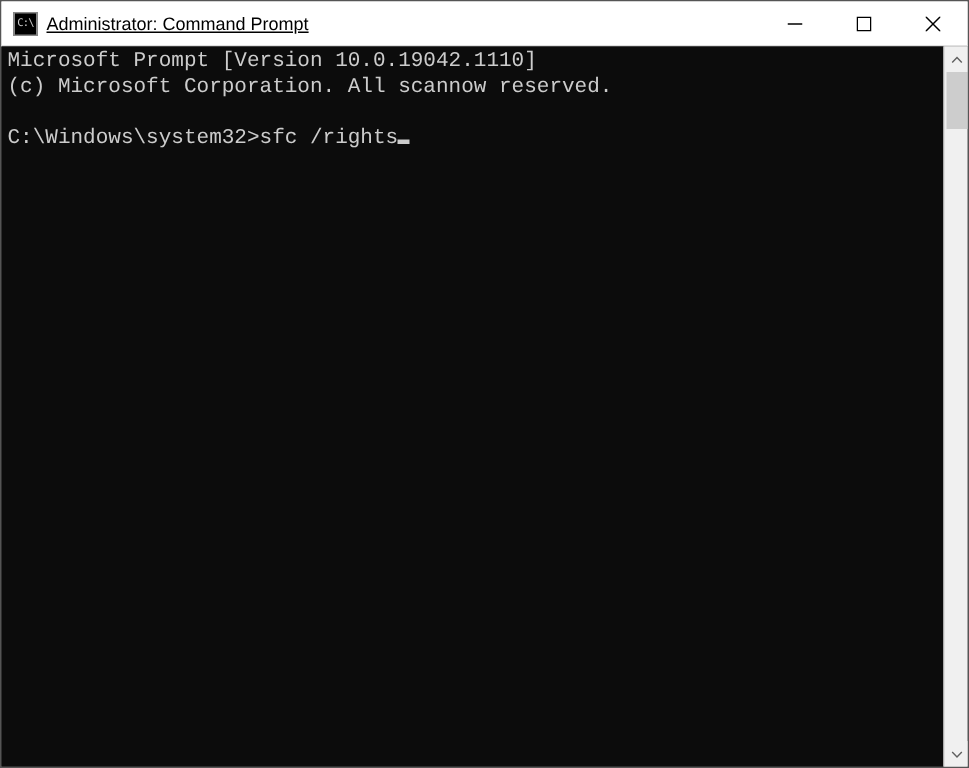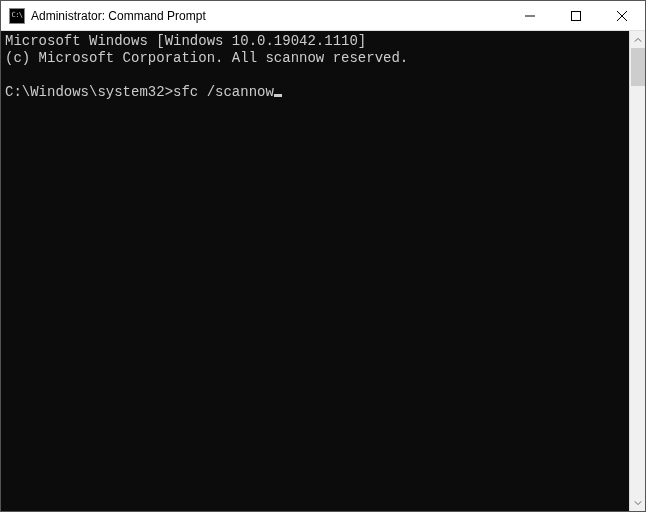--- a/index.html
+++ b/index.html
@@ -46,20 +46,21 @@
       justify-content: center;
       font-size: 7px;
       font-family: Consolas, monospace;
       color: #cccccc;
       letter-spacing: -0.5px;
       line-height: 1;
     }
     .title-text {
       font-size: 12px;
       color: #000000;
+      text-decoration: underline;
     }
     .window-controls {
       display: flex;
       height: 100%;
     }
     .win-btn {
       width: 46px;
       height: 100%;
       display: flex;
       align-items: center;
@@ -153,24 +154,24 @@
       <button class="win-btn close" aria-label="Close">
         <svg viewBox="0 0 10 10">
             <line x1="0" y1="0" x2="10" y2="10" stroke="#000" stroke-width="1"></line>
             <line x1="10" y1="0" x2="0" y2="10" stroke="#000" stroke-width="1"></line>
           </svg>
       </button>
     </div>
   </div>
 
   <div class="console-wrap">
-    <div class="console"><span>Microsoft Windows [Windows 10.0.19042.1110]</span>
+    <div class="console"><span>Microsoft Prompt [Version 10.0.19042.1110]</span>
 <span>(c) Microsoft Corporation. All scannow reserved.</span>
 <span></span>
-<span class="prompt-line"><span>C:\Windows\system32&gt;</span><span>sfc /scannow</span><span class="cursor"></span></span></div>
+<span class="prompt-line"><span>C:\Windows\system32&gt;</span><span>sfc /rights</span><span class="cursor"></span></span></div>
 
     <div class="scrollbar">
       <div class="scroll-arrow">
         <svg viewBox="0 0 10 10">
             <path d="M1 7 L5 3 L9 7" fill="none" stroke="#606060" stroke-width="1.2"></path>
           </svg>
       </div>
       <div class="scroll-thumb"></div>
       <div class="scroll-arrow" style="position:absolute;bottom:0;">
         <svg viewBox="0 0 10 10">

